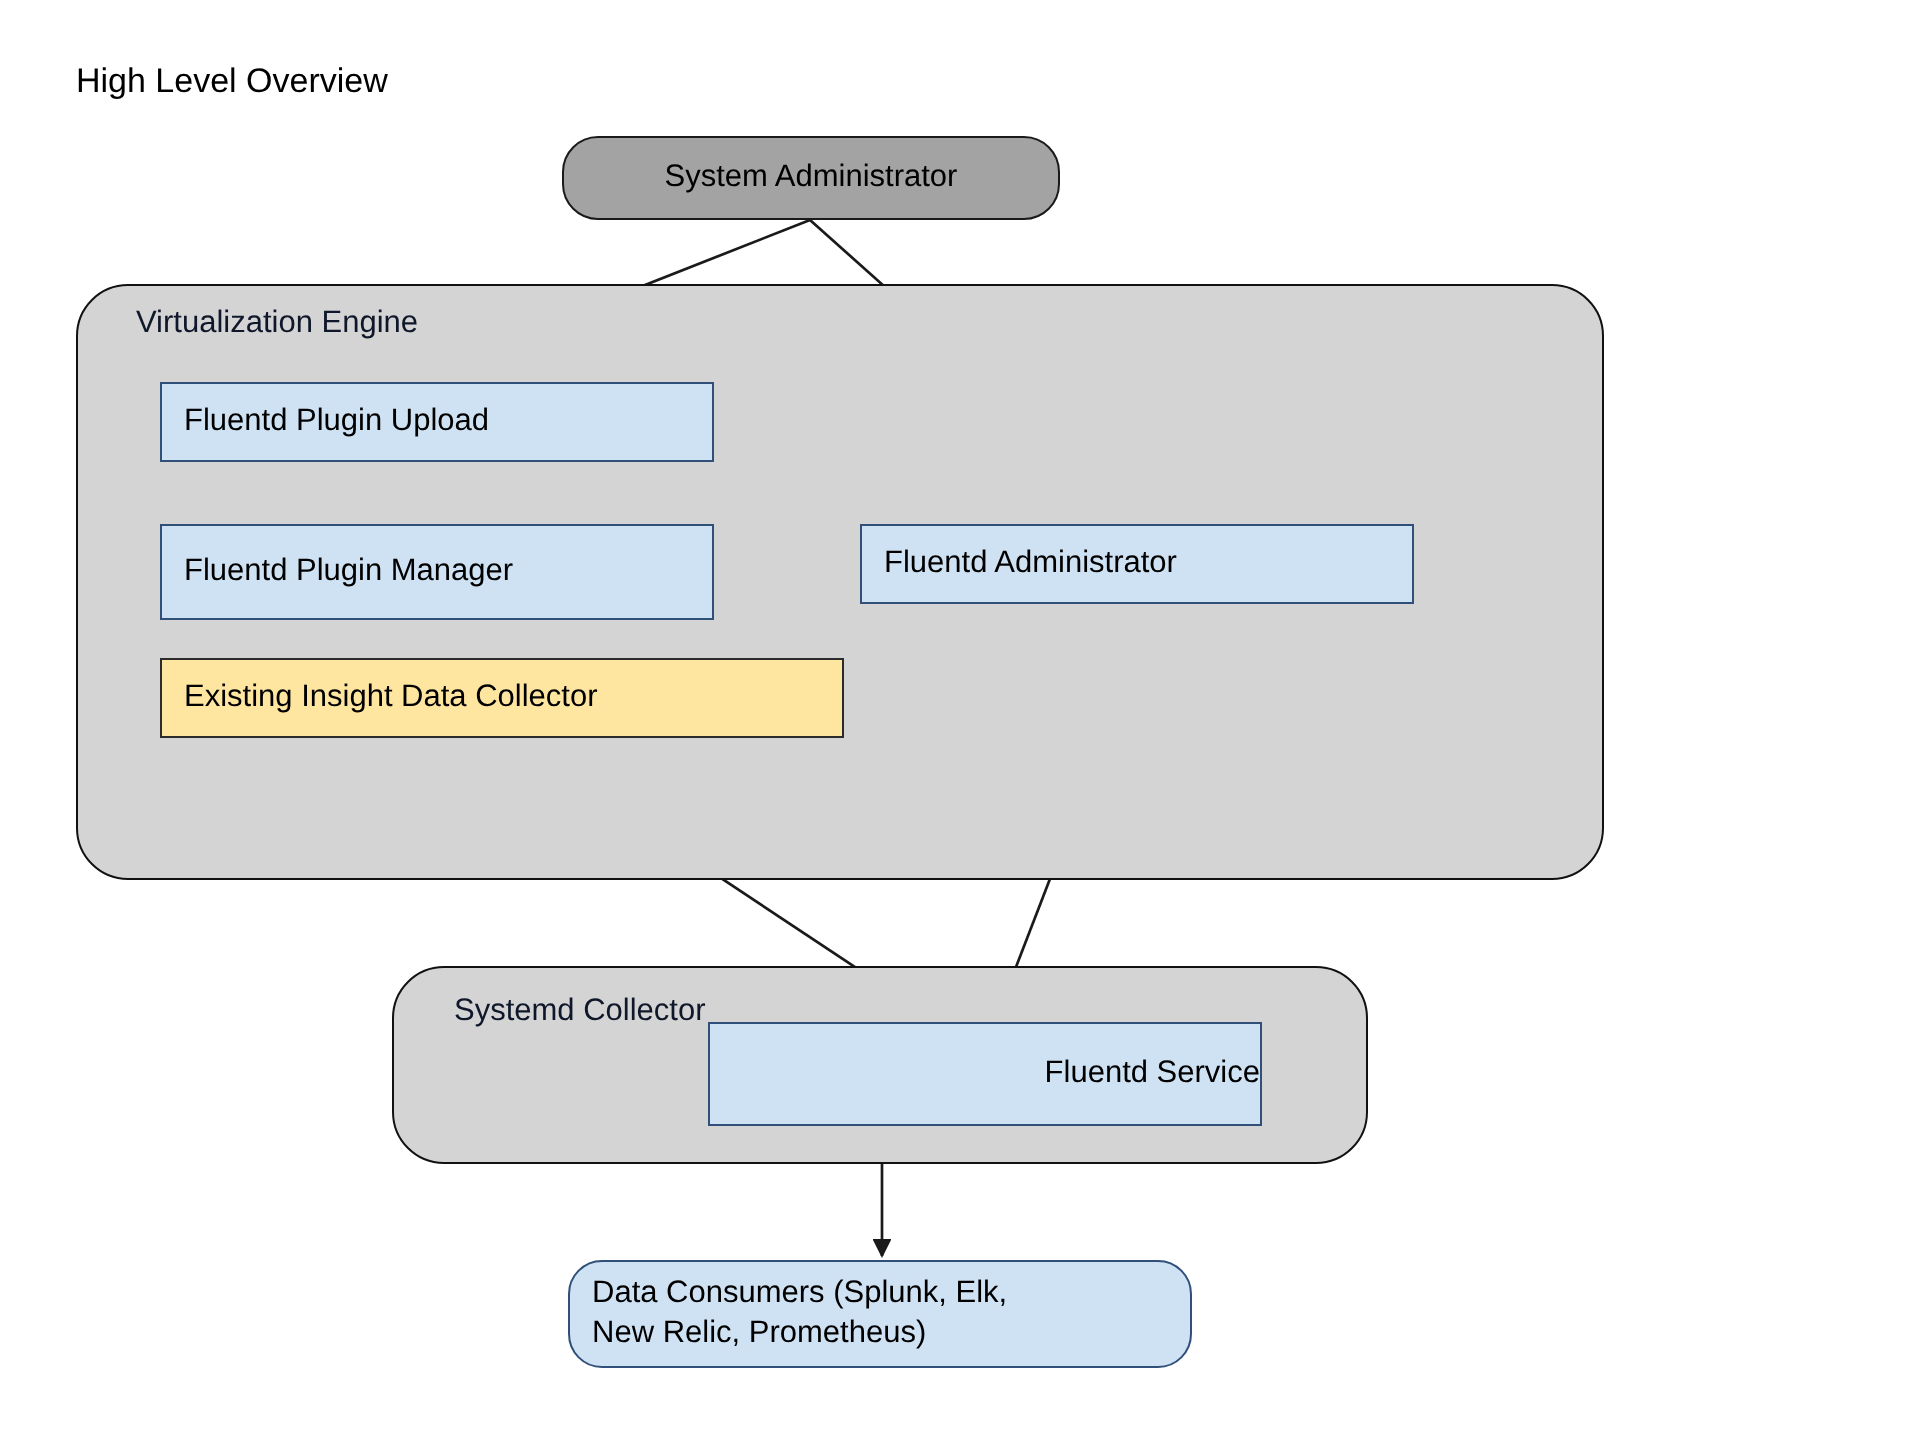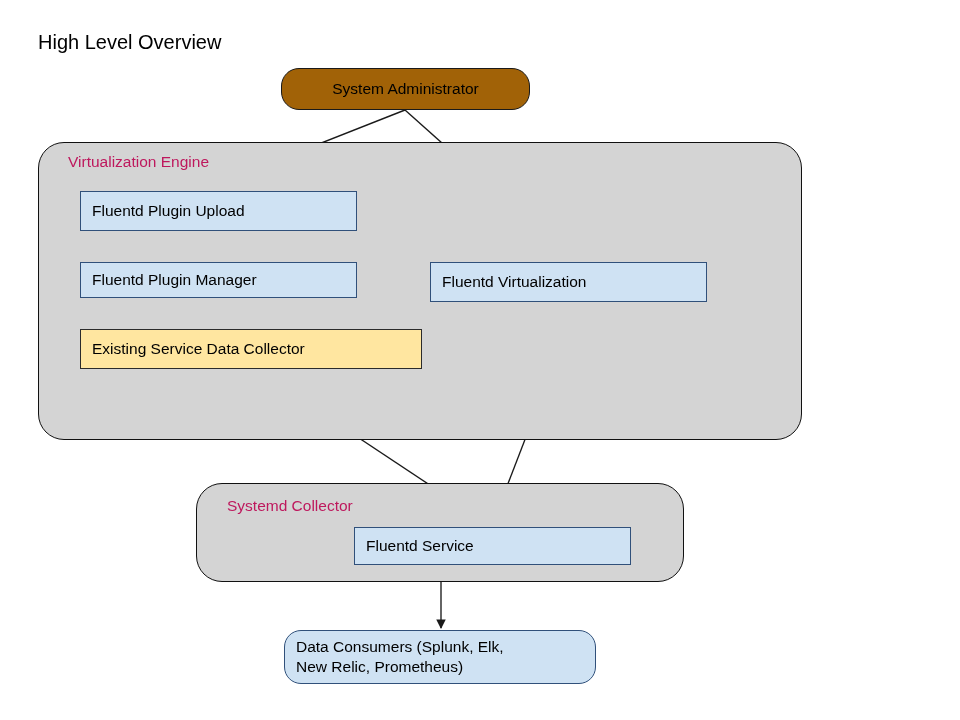--- a/index.html
+++ b/index.html
@@ -25,37 +25,37 @@
     top: 0;
     width: 960px;
     height: 720px;
     pointer-events: none;
   }
 
   .diagram-title {
     position: absolute;
     left: 38px;
     top: 31px;
-    font-size: 20px;
+    font-size: 17px;
     color: #000000;
     white-space: nowrap;
   }
 
   
   .group {
     position: absolute;
     background: #d4d4d4;
     border: 1.4px solid #111111;
     border-radius: 26px;
     box-sizing: border-box;
   }
   .group-label {
     position: absolute;
     font-size: 15.5px;
-    color: #be185d;
+    color: #0f172a;
     white-space: nowrap;
   }
 
   
   .node {
     position: absolute;
     box-sizing: border-box;
     border: 1.3px solid #2b2b2b;
     display: flex;
     align-items: center;
@@ -64,21 +64,21 @@
     line-height: 1.32;
   }
   .node .node-label {
     display: block;
     white-space: pre-line;
   }
   .node.align-left { justify-content: flex-start; }
   .node.align-left .node-label { padding-left: 11px; }
   .node.align-center { justify-content: center; }
 
-  .node.green  { background: #a16207; border-color: #1a1a1a; border-radius: 18px; }
+  .node.green  { background: #a3a3a3; border-color: #1a1a1a; border-radius: 18px; }
   .node.blue   { background: #cfe2f3; border-color: #30507a; }
   .node.yellow { background: #ffe6a0; border-color: #2b2b2b; }
   .node.rounded { border-radius: 10px; }
 </style>
 </head>
 <body>
 
 <div id="canvas">
 
   <div class="diagram-title">High Level Overview</div>
@@ -106,30 +106,30 @@
       <div class="group" style="left: 196px; top: 483px; width: 488px; height: 99px; background: rgb(212, 212, 212); border-color: rgb(17, 17, 17);"></div>
       <div class="group-label" style="left: 227px; top: 497px;">Systemd Collector</div>
     </div>
   <div id="node-layer">
       <div class="node green align-center" style="left: 281px; top: 68px; width: 249px; height: 42px;">
         <span class="node-label">System Administrator</span>
       </div>
       <div class="node blue align-left" style="left: 80px; top: 191px; width: 277px; height: 40px;">
         <span class="node-label">Fluentd Plugin Upload</span>
       </div>
-      <div class="node blue align-left" style="left: 80px; top: 262px; width: 277px; height: 36px;">
+      <div class="node blue align-left" style="left: 80px; top: 262px; width: 277px; height: 48px;">
         <span class="node-label">Fluentd Plugin Manager</span>
       </div>
       <div class="node blue align-left" style="left: 430px; top: 262px; width: 277px; height: 40px;">
-        <span class="node-label">Fluentd Virtualization</span>
+        <span class="node-label">Fluentd Administrator</span>
       </div>
       <div class="node yellow align-left" style="left: 80px; top: 329px; width: 342px; height: 40px;">
-        <span class="node-label">Existing Service Data Collector</span>
+        <span class="node-label">Existing Insight Data Collector</span>
       </div>
-      <div class="node blue align-left" style="left: 354px; top: 527px; width: 277px; height: 38px;">
+      <div class="node blue align-left" style="left: 354px; top: 511px; width: 277px; height: 52px; justify-content: flex-end;">
         <span class="node-label">Fluentd Service</span>
       </div>
       <div class="node blue align-left rounded" style="left: 284px; top: 630px; width: 312px; height: 54px; border-radius: 17px;">
         <span class="node-label">Data Consumers (Splunk, Elk,
 New Relic, Prometheus)</span>
       </div>
     </div>
 
 </div>
 

